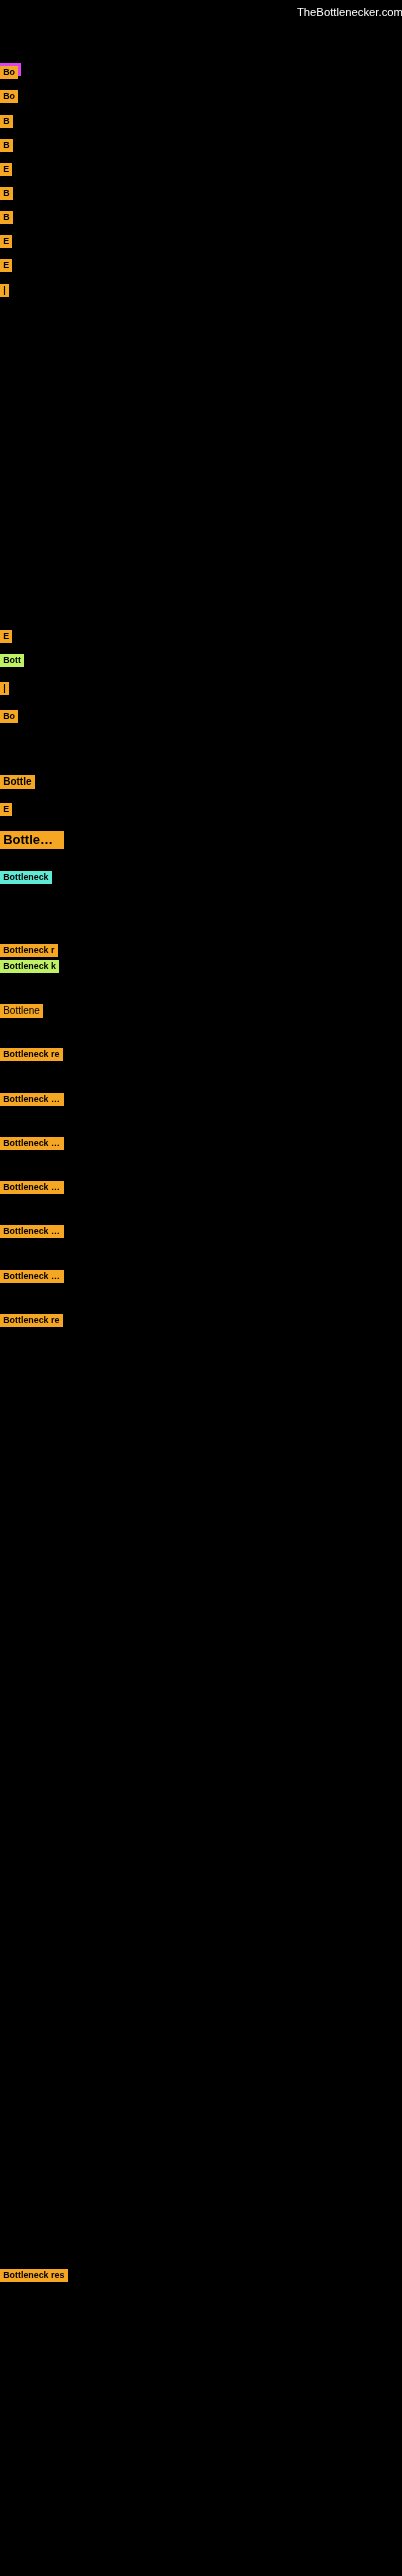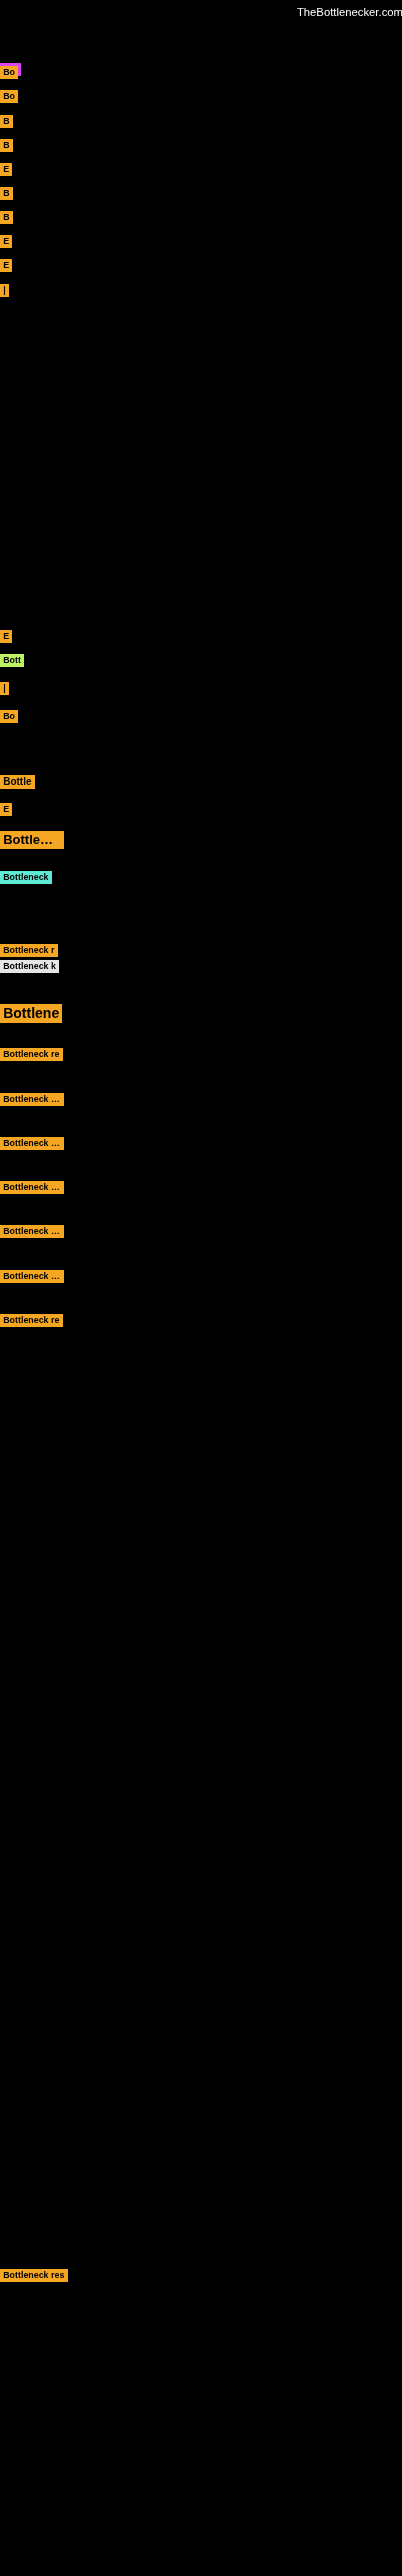--- a/index.html
+++ b/index.html
@@ -39,22 +39,22 @@
     <div style="position: absolute; top: 262px; left: 0px; background-color: rgb(245, 166, 35); color: rgb(0, 0, 0); font-size: 8.9px; font-weight: bold; padding: 1.6px 3.2px; display: inline-block; white-space: nowrap; max-width: 64px; overflow: hidden; text-overflow: ellipsis;">|</div>
     <div style="position: absolute; top: 608px; left: 0px; background-color: rgb(245, 166, 35); color: rgb(0, 0, 0); font-size: 8.9px; font-weight: bold; padding: 1.6px 3.2px; display: inline-block; white-space: nowrap; max-width: 64px; overflow: hidden; text-overflow: ellipsis;">E</div>
     <div style="position: absolute; top: 632px; left: 0px; background-color: #bef264; color: rgb(0, 0, 0); font-size: 8.9px; font-weight: bold; padding: 1.6px 3.2px; display: inline-block; white-space: nowrap; max-width: 64px; overflow: hidden; text-overflow: ellipsis;">Bott</div>
     <div style="position: absolute; top: 660px; left: 0px; background-color: rgb(245, 166, 35); color: rgb(0, 0, 0); font-size: 8.9px; font-weight: bold; padding: 1.6px 3.2px; display: inline-block; white-space: nowrap; max-width: 64px; overflow: hidden; text-overflow: ellipsis;">|</div>
     <div style="position: absolute; top: 688px; left: 0px; background-color: rgb(245, 166, 35); color: rgb(0, 0, 0); font-size: 8.9px; font-weight: bold; padding: 1.6px 3.2px; display: inline-block; white-space: nowrap; max-width: 64px; overflow: hidden; text-overflow: ellipsis;">Bo</div>
     <div style="position: absolute; top: 753px; left: 0px; background-color: rgb(245, 166, 35); color: rgb(0, 0, 0); font-size: 10px; font-weight: bold; padding: 1.6px 3.2px; display: inline-block; white-space: nowrap; max-width: 64px; overflow: hidden; text-overflow: ellipsis;">Bottle</div>
     <div style="position: absolute; top: 781px; left: 0px; background-color: rgb(245, 166, 35); color: rgb(0, 0, 0); font-size: 8.9px; font-weight: bold; padding: 1.6px 3.2px; display: inline-block; white-space: nowrap; max-width: 64px; overflow: hidden; text-overflow: ellipsis;">E</div>
     <div style="position: absolute; top: 809px; left: 0px; background-color: rgb(245, 166, 35); color: rgb(0, 0, 0); font-size: 13px; font-weight: bold; padding: 1.6px 3.2px; display: inline-block; white-space: nowrap; max-width: 64px; overflow: hidden; text-overflow: ellipsis;">Bottlenec</div>
     <div style="position: absolute; top: 849px; left: 0px; background-color: #5eead4; color: rgb(0, 0, 0); font-size: 8.9px; font-weight: bold; padding: 1.6px 3.2px; display: inline-block; white-space: nowrap; max-width: 64px; overflow: hidden; text-overflow: ellipsis;">Bottleneck</div>
     <div style="position: absolute; top: 894px; left: 0px; background-color: rgb(245, 166, 35); color: rgb(0, 0, 0); font-size: 8.9px; font-weight: bold; padding: 1.6px 3.2px; display: inline-block; white-space: nowrap; max-width: 64px; overflow: hidden; text-overflow: ellipsis; margin-top: 28px;">Bottleneck r</div>
-    <div style="position: absolute; top: 938px; left: 0px; background-color: #e5e5e5; color: rgb(0, 0, 0); font-size: 8.9px; font-weight: bold; padding: 1.6px 3.2px; display: inline-block; white-space: nowrap; max-width: 64px; overflow: hidden; text-overflow: ellipsis;">Bottleneck k</div>
-    <div style="position: absolute; top: 982px; left: 0px; background-color: rgb(245, 166, 35); color: rgb(0, 0, 0); font-size: 14px; font-weight: bold; padding: 1.6px 3.2px; display: inline-block; white-space: nowrap; max-width: 64px; overflow: hidden; text-overflow: ellipsis;">Bottlene</div>
+    <div style="position: absolute; top: 938px; left: 0px; background-color: #bef264; color: rgb(0, 0, 0); font-size: 8.9px; font-weight: bold; padding: 1.6px 3.2px; display: inline-block; white-space: nowrap; max-width: 64px; overflow: hidden; text-overflow: ellipsis;">Bottleneck k</div>
+    <div style="position: absolute; top: 982px; left: 0px; background-color: rgb(245, 166, 35); color: rgb(0, 0, 0); font-size: 10px; font-weight: normal; padding: 1.6px 3.2px; display: inline-block; white-space: nowrap; max-width: 64px; overflow: hidden; text-overflow: ellipsis;">Bottlene</div>
     <div style="position: absolute; top: 1026px; left: 0px; background-color: rgb(245, 166, 35); color: rgb(0, 0, 0); font-size: 8.9px; font-weight: bold; padding: 1.6px 3.2px; display: inline-block; white-space: nowrap; max-width: 64px; overflow: hidden; text-overflow: ellipsis;">Bottleneck re</div>
     <div style="position: absolute; top: 1071px; left: 0px; background-color: rgb(245, 166, 35); color: rgb(0, 0, 0); font-size: 8.9px; font-weight: bold; padding: 1.6px 3.2px; display: inline-block; white-space: nowrap; max-width: 64px; overflow: hidden; text-overflow: ellipsis;">Bottleneck resu</div>
     <div style="position: absolute; top: 1115px; left: 0px; background-color: rgb(245, 166, 35); color: rgb(0, 0, 0); font-size: 8.9px; font-weight: bold; padding: 1.6px 3.2px; display: inline-block; white-space: nowrap; max-width: 64px; overflow: hidden; text-overflow: ellipsis;">Bottleneck resu</div>
     <div style="position: absolute; top: 1159px; left: 0px; background-color: rgb(245, 166, 35); color: rgb(0, 0, 0); font-size: 8.9px; font-weight: bold; padding: 1.6px 3.2px; display: inline-block; white-space: nowrap; max-width: 64px; overflow: hidden; text-overflow: ellipsis;">Bottleneck resu</div>
     <div style="position: absolute; top: 1203px; left: 0px; background-color: rgb(245, 166, 35); color: rgb(0, 0, 0); font-size: 8.9px; font-weight: bold; padding: 1.6px 3.2px; display: inline-block; white-space: nowrap; max-width: 64px; overflow: hidden; text-overflow: ellipsis;">Bottleneck resu</div>
     <div style="position: absolute; top: 1248px; left: 0px; background-color: rgb(245, 166, 35); color: rgb(0, 0, 0); font-size: 8.9px; font-weight: bold; padding: 1.6px 3.2px; display: inline-block; white-space: nowrap; max-width: 64px; overflow: hidden; text-overflow: ellipsis;">Bottleneck resu</div>
     <div style="position: absolute; top: 1292px; left: 0px; background-color: rgb(245, 166, 35); color: rgb(0, 0, 0); font-size: 8.9px; font-weight: bold; padding: 1.6px 3.2px; display: inline-block; white-space: nowrap; max-width: 64px; overflow: hidden; text-overflow: ellipsis;">Bottleneck re</div>
     <div style="position: absolute; top: 2247px; left: 0px; background-color: rgb(245, 166, 35); color: rgb(0, 0, 0); font-size: 8.9px; font-weight: bold; padding: 1.6px 3.2px; display: inline-block;">Bottleneck res</div>
   </div>
 

